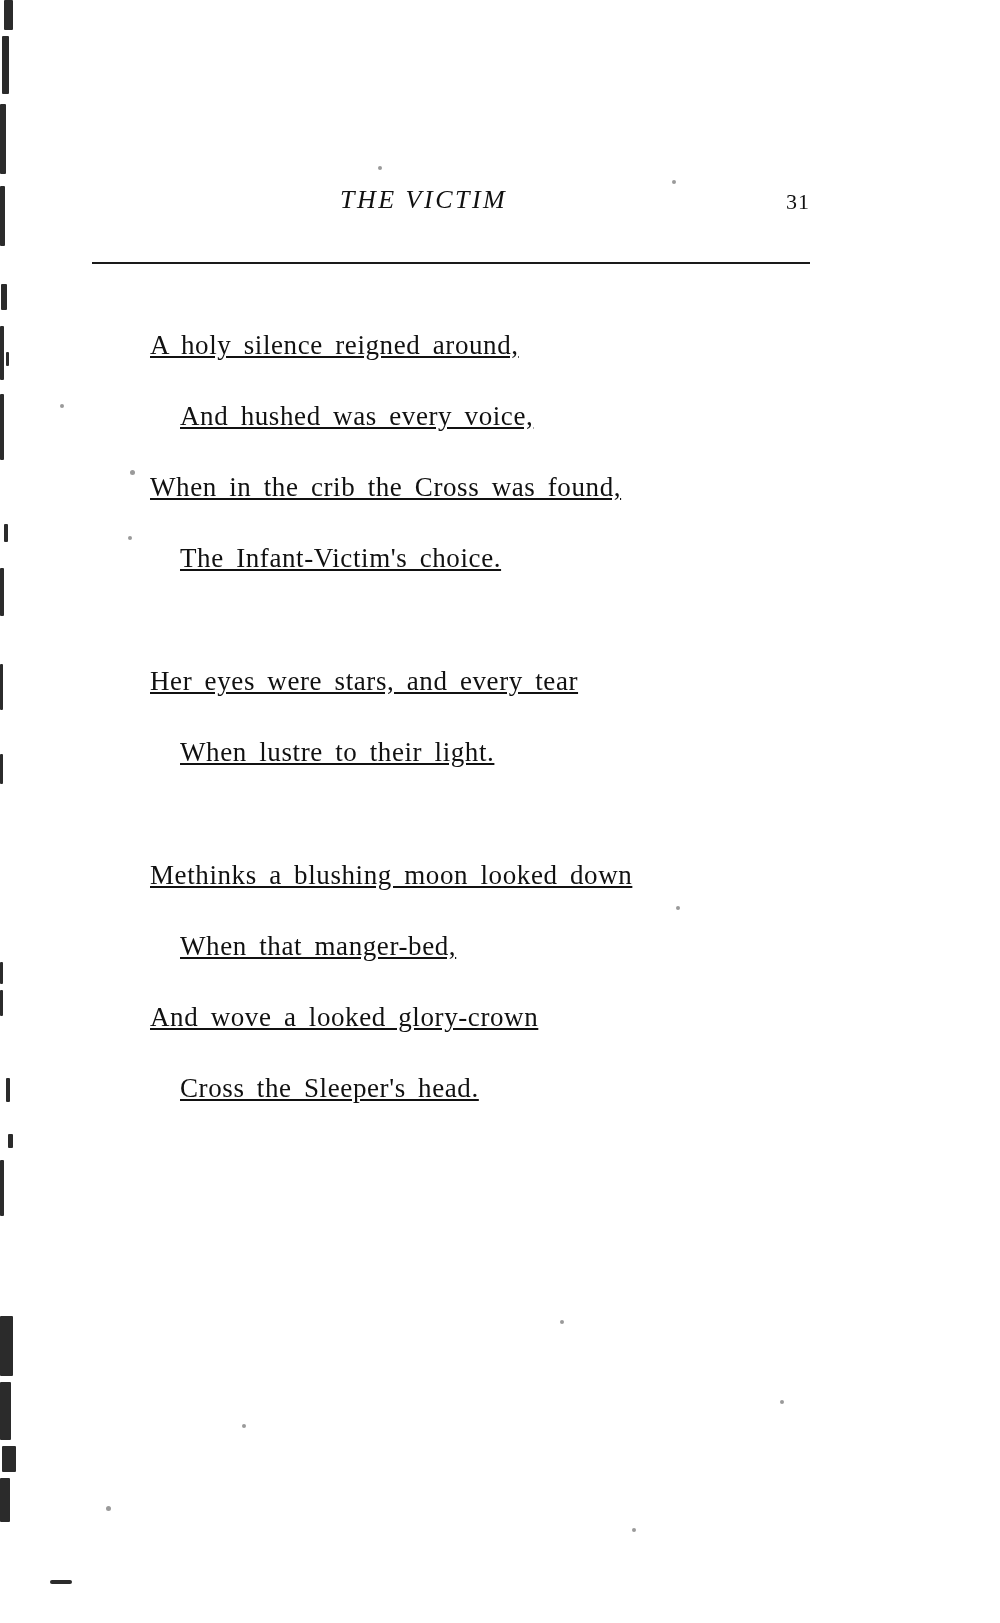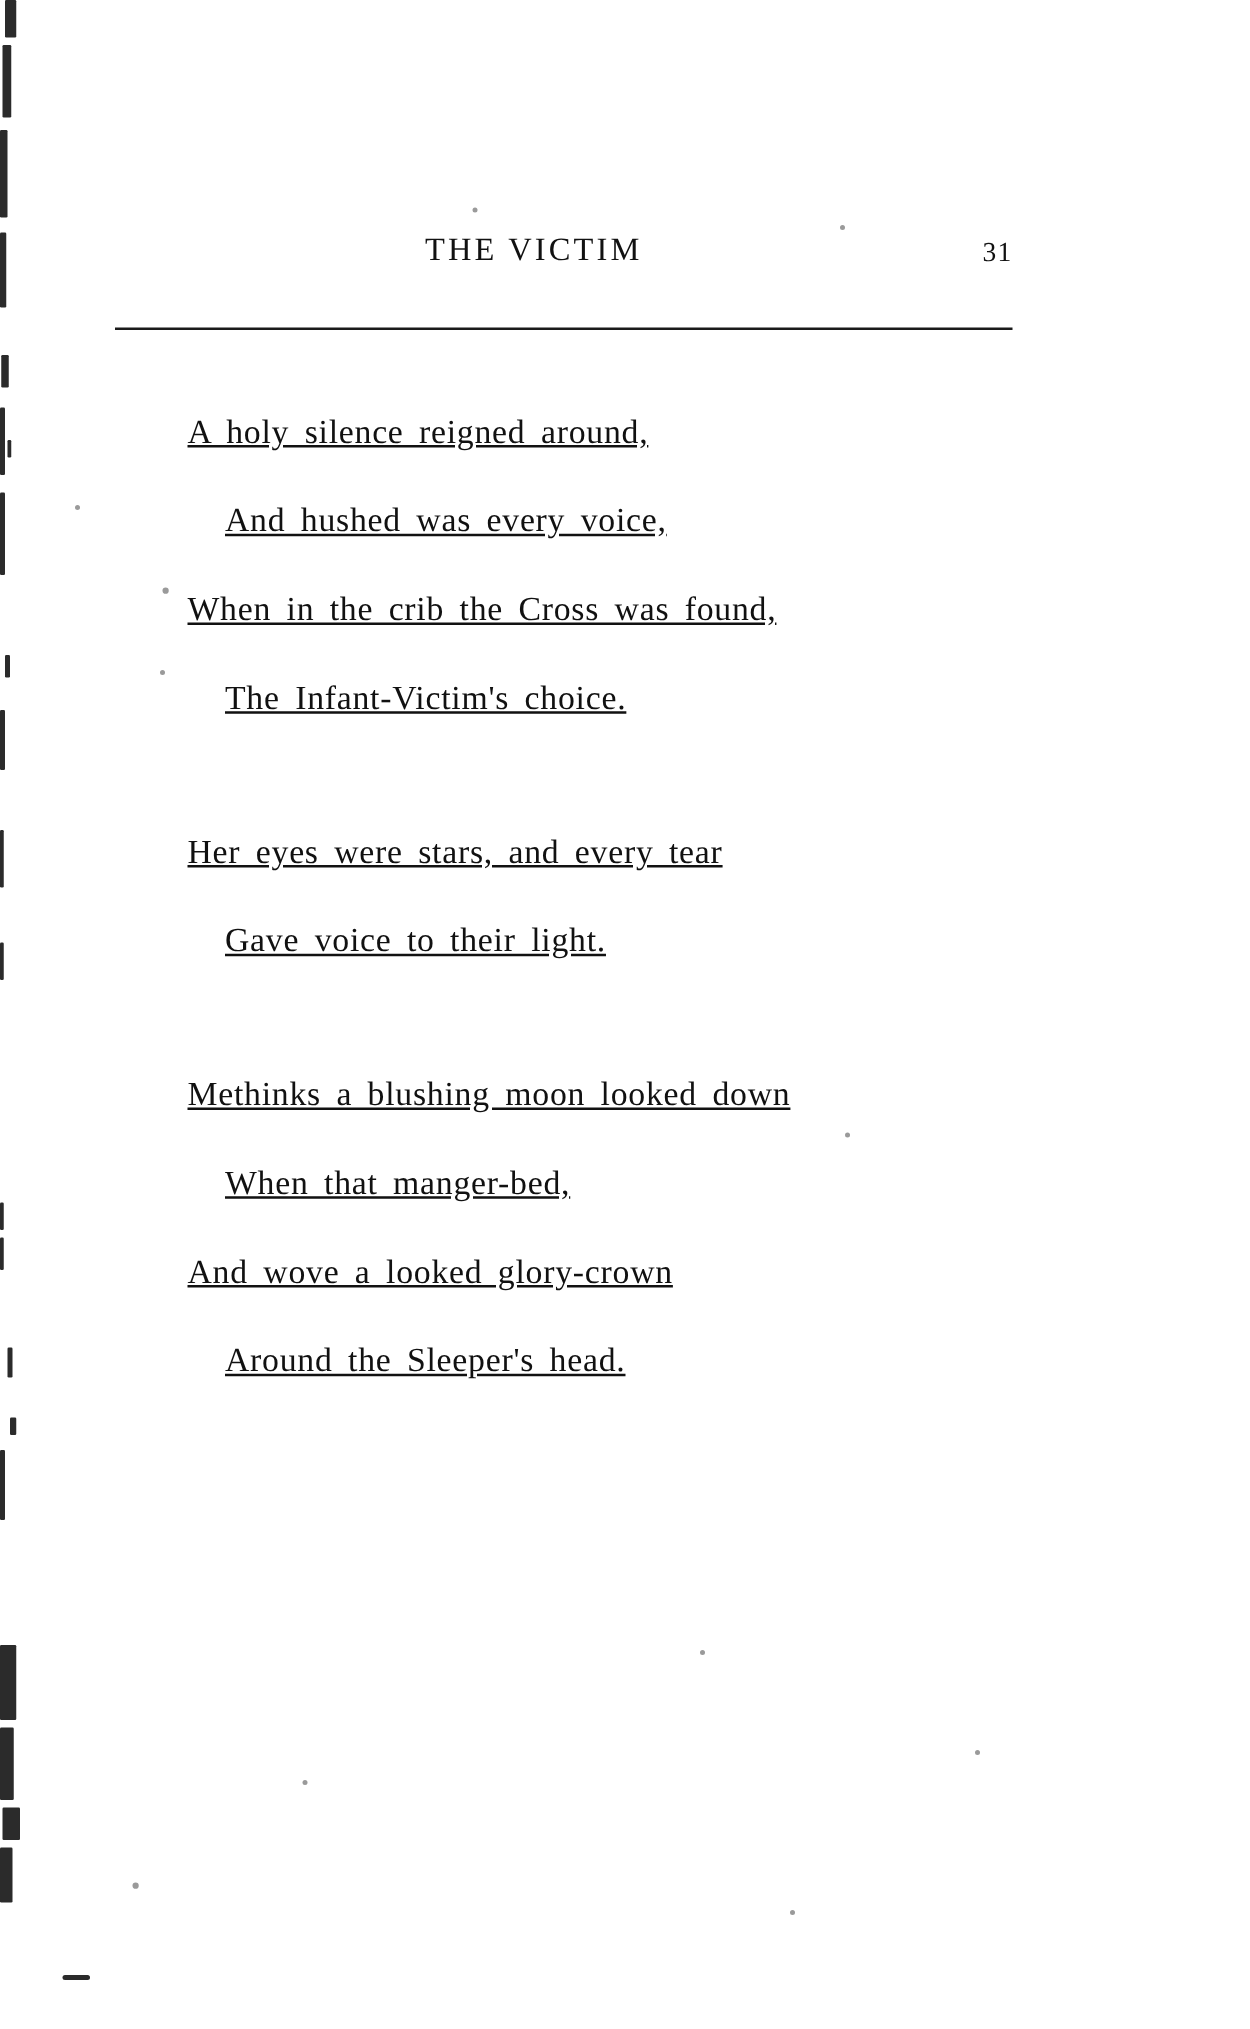--- a/index.html
+++ b/index.html
@@ -44,20 +44,21 @@
     position: absolute;
     left: 90px;
     top: 185px;
     width: 720px;
     height: 40px;
   }
   .running-title {
     position: absolute;
     left: 250px;
     top: 0;
+    font-style: italic;
     font-size: 26px;
     letter-spacing: 2.5px;
     font-family: "Liberation Serif", serif;
     white-space: nowrap;
   }
   .folio {
     position: absolute;
     right: 0;
     top: 4px;
     font-size: 22px;
@@ -142,28 +143,28 @@
 
     <div class="stanza">
       <div class="line">A holy silence reigned around,</div>
       <div class="line indent">And hushed was every voice,</div>
       <div class="line">When in the crib the Cross was found,</div>
       <div class="line indent">The Infant-Victim's choice.</div>
     </div>
 
     <div class="stanza">
       <div class="line">Her eyes were stars, and every tear</div>
-      <div class="line indent">Gave voice to their light.</div>
+      <div class="line indent">When lustre to their light.</div>
     </div>
 
     <div class="stanza">
       <div class="line">Methinks a blushing moon looked down</div>
       <div class="line indent">When that manger-bed,</div>
       <div class="line">And wove a looked glory-crown</div>
-      <div class="line indent">Around the Sleeper's head.</div>
+      <div class="line indent">Cross the Sleeper's head.</div>
     </div>
 
   </div>
 
   <div class="speck" style="left:378px; top:166px; width:4px; height:4px;"></div>
   <div class="speck" style="left:672px; top:180px; width:4px; height:4px;"></div>
   <div class="speck" style="left:60px; top:404px; width:4px; height:4px;"></div>
   <div class="speck" style="left:130px; top:470px; width:5px; height:5px;"></div>
   <div class="speck" style="left:128px; top:536px; width:4px; height:4px;"></div>
   <div class="speck" style="left:676px; top:906px; width:4px; height:4px;"></div>

